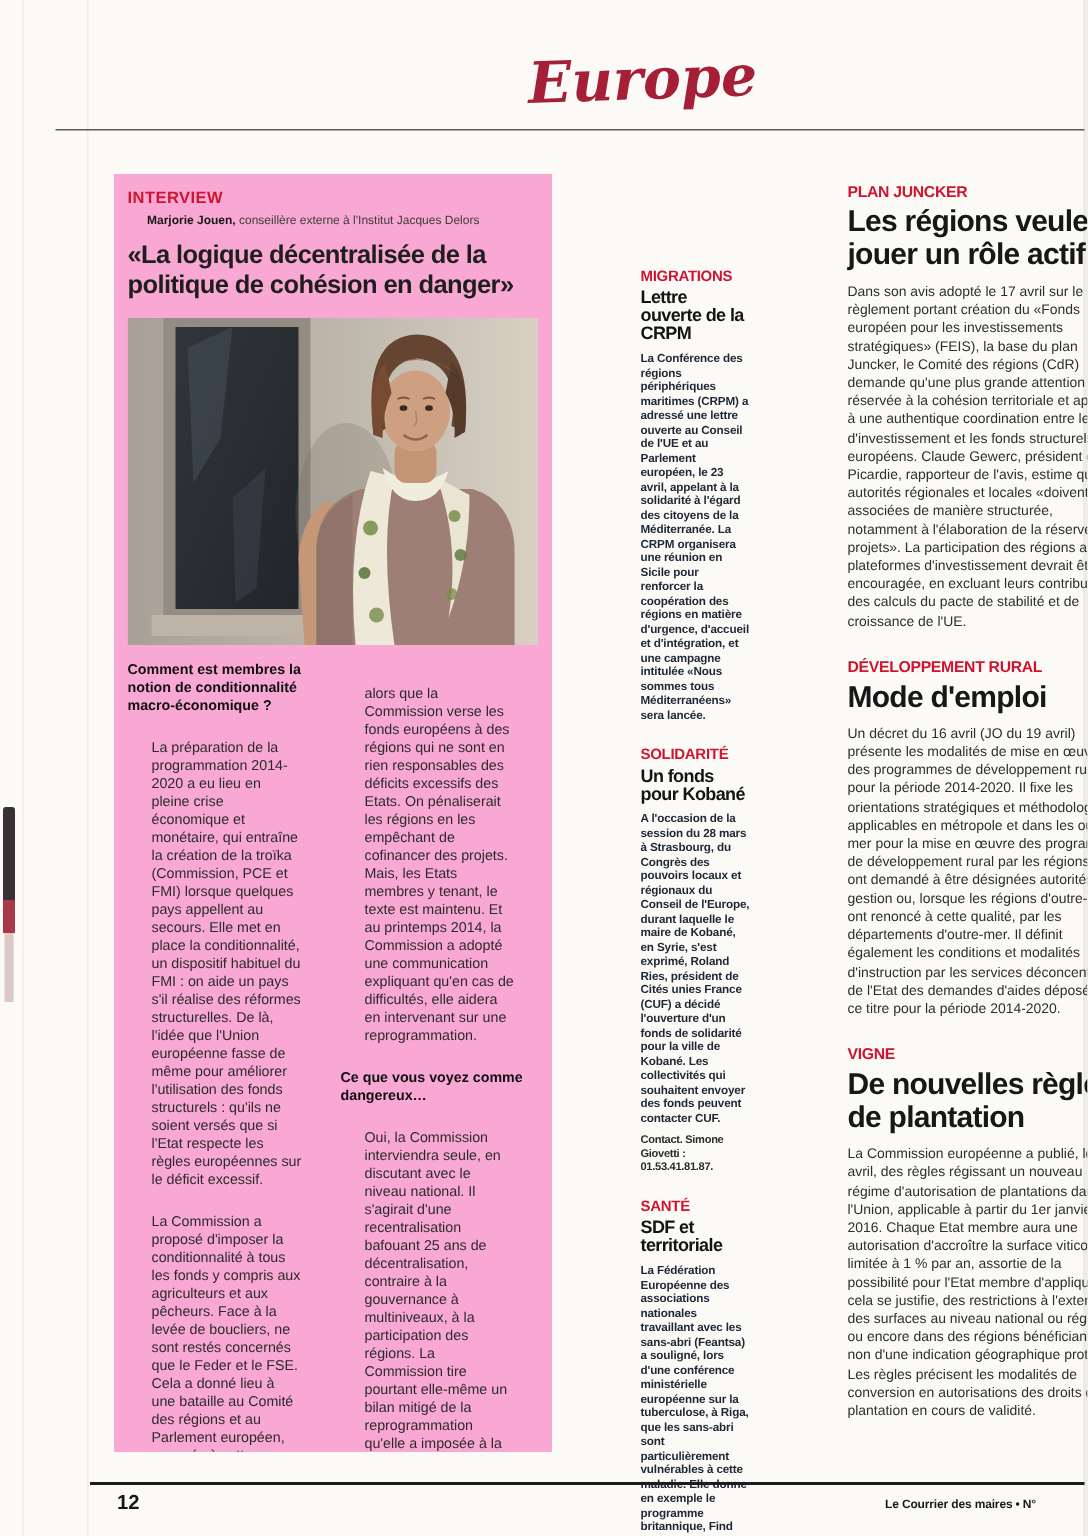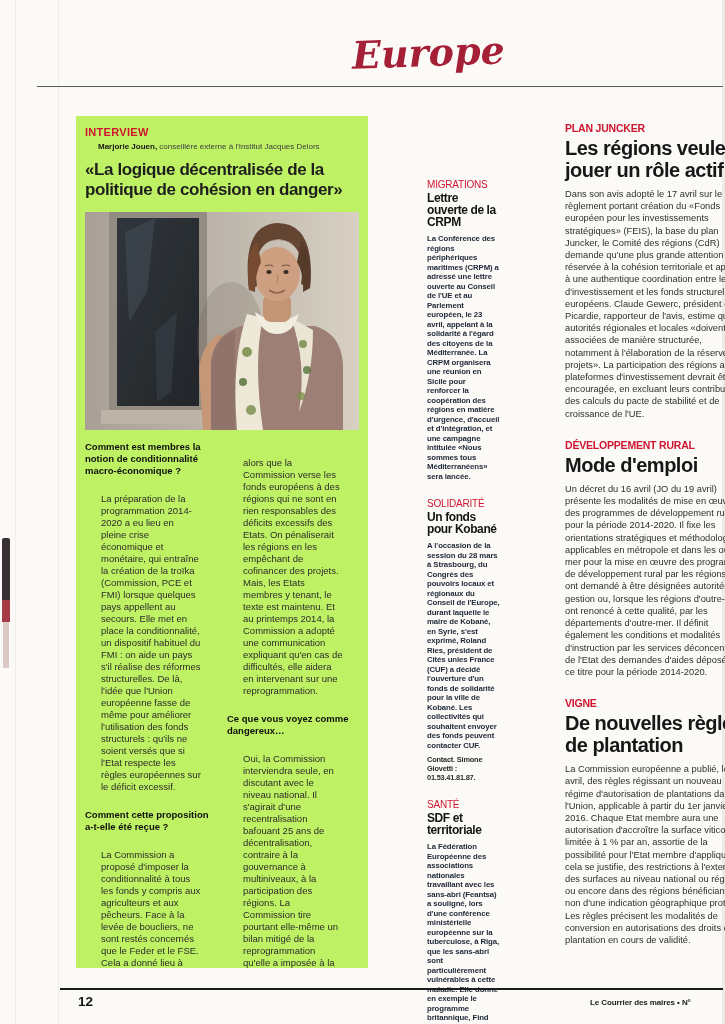--- a/index.html
+++ b/index.html
@@ -9,37 +9,37 @@
   .edge-line{position:absolute;top:0;width:1px;height:1024px;background:#efeeea;}
   .edge-right{position:absolute;right:0;top:0;width:3px;height:100%;background:#edebe6;}
   .spine-dark{position:absolute;left:2px;top:538px;width:8px;height:64px;background:#393134;border-radius:2px;}
   .spine-red{position:absolute;left:2px;top:600px;width:8px;height:22px;background:#a83a48;}
   .spine-pink{position:absolute;left:3px;top:622px;width:6px;height:46px;background:#dcc9c5;}
   
   .masthead{position:absolute;left:352px;top:30px;font-family:"DejaVu Serif",serif;
             font-style:italic;font-weight:bold;font-size:38px;color:#a51f36;transform:rotate(-2deg);}
   .header-rule{position:absolute;left:37px;top:86px;width:686px;height:1px;background:#5a5a5a;}
   
-  .interview{position:absolute;left:76px;top:116px;width:292px;height:852px;background:#bef264;
+  .interview{position:absolute;left:76px;top:116px;width:292px;height:852px;background:#f9a8d4;
              box-sizing:border-box;padding:10px 9px 0 9px;overflow:hidden;}
   .kicker{font-size:11px;font-weight:bold;color:#cf1430;letter-spacing:.3px;}
   .byline{font-size:8px;color:#3c3c3c;margin-top:4px;padding-left:13px;}
   .byline .name{font-weight:bold;color:#181818;}
   .headline{font-size:17px;line-height:20px;font-weight:bold;color:#1e1e1e;
             letter-spacing:-.4px;margin-top:9px;width:280px;}
   .photo-wrap{margin-top:12px;width:274px;height:218px;overflow:hidden;}
   .qa-cols{display:flex;gap:10px;margin-top:11px;}
   .qa-col{width:133px;font-size:9.5px;line-height:12px;color:#2b2b2b;}
   .q{font-weight:bold;color:#0f0f0f;margin:11px 0 0 0;}
   .q.first{margin-top:0;}
   .a{margin:16px;}
   .sig{text-align:left;font-weight:bold;font-style:italic;font-size:7.8px;margin-top:5px;color:#1b1b1b;}
   
   .mid-col{position:absolute;left:427px;top:179px;width:74px;}
-  .mid-kicker{font-size:10px;font-weight:normal;color:#cf1430;letter-spacing:-.2px;}
+  .mid-kicker{font-size:10px;font-weight:bold;color:#cf1430;letter-spacing:-.2px;}
   .mid-title{font-size:12px;line-height:12px;font-weight:bold;color:#141414;
              letter-spacing:-.4px;margin:2px 0 6px 0;}
   .mid-body{font-size:7.8px;line-height:9.5px;font-weight:bold;color:#1e2736;letter-spacing:-.1px;}
   .mid-contact{font-size:7.4px;line-height:9px;font-weight:bold;color:#2c2c2c;margin-top:5px;letter-spacing:-.2px;}
   .mid-brief{margin-bottom:17px;}
   
   .right-col{position:absolute;left:565px;top:122px;width:186px;}
   .right-item{margin-bottom:19px;}
   .right-kicker{font-size:10.5px;font-weight:bold;color:#cf1430;letter-spacing:-.2px;}
   .right-title{font-size:20px;line-height:22px;font-weight:bold;color:#171717;
@@ -130,21 +130,20 @@
           <path d="M184,78 Q192,84 200,78" stroke="#8a5a44" stroke-width="1.6" fill="none"></path>
         </g>
         <rect x="0" y="0" width="274" height="218" fill="#ffffff" opacity="0.06"></rect>
       </svg>
     </div>
 
     <div class="qa-cols">
       <div class="qa-col">
         <p class="q first">Comment est membres la notion de conditionnalité macro-économique ?</p>
         <p class="a">La préparation de la programmation 2014-2020 a eu lieu en pleine crise économique et monétaire, qui entraîne la création de la troïka (Commission, PCE et FMI) lorsque quelques pays appellent au secours. Elle met en place la conditionnalité, un dispositif habituel du FMI : on aide un pays s'il réalise des réformes structurelles. De là, l'idée que l'Union européenne fasse de même pour améliorer l'utilisation des fonds structurels : qu'ils ne soient versés que si l'Etat respecte les règles européennes sur le déficit excessif.</p>
-        <p class="q">Comment cette proposition a-t-elle été reçue ?</p>
         <p class="a">La Commission a proposé d'imposer la conditionnalité à tous les fonds y compris aux agriculteurs et aux pêcheurs. Face à la levée de boucliers, ne sont restés concernés que le Feder et le FSE. Cela a donné lieu à une bataille au Comité des régions et au Parlement européen, opposés à cette mesure.</p>
         <p class="q">Quel est le problème ?</p>
         <p class="a">Le problème est que le FMI prête de l'argent à des Etats</p>
       </div>
       <div class="qa-col">
         <p class="a">alors que la Commission verse les fonds européens à des régions qui ne sont en rien responsables des déficits excessifs des Etats. On pénaliserait les régions en les empêchant de cofinancer des projets. Mais, les Etats membres y tenant, le texte est maintenu. Et au printemps 2014, la Commission a adopté une communication expliquant qu'en cas de difficultés, elle aidera en intervenant sur une reprogrammation.</p>
         <p class="q">Ce que vous voyez comme dangereux…</p>
         <p class="a">Oui, la Commission interviendra seule, en discutant avec le niveau national. Il s'agirait d'une recentralisation bafouant 25 ans de décentralisation, contraire à la gouvernance à multiniveaux, à la participation des régions. La Commission tire pourtant elle-même un bilan mitigé de la reprogrammation qu'elle a imposée à la Grèce. La conditionnalité macro-économique ne sera peut-être jamais mise en œuvre. Mais je m'inquiète de ce que cette approche annonce un renforcement d'une logique centralisatrice qui fait fi de la logique décentralisée de la politique de cohésion.</p>
         <div class="sig">Propos recueillis par Martine Kis</div>
       </div>

